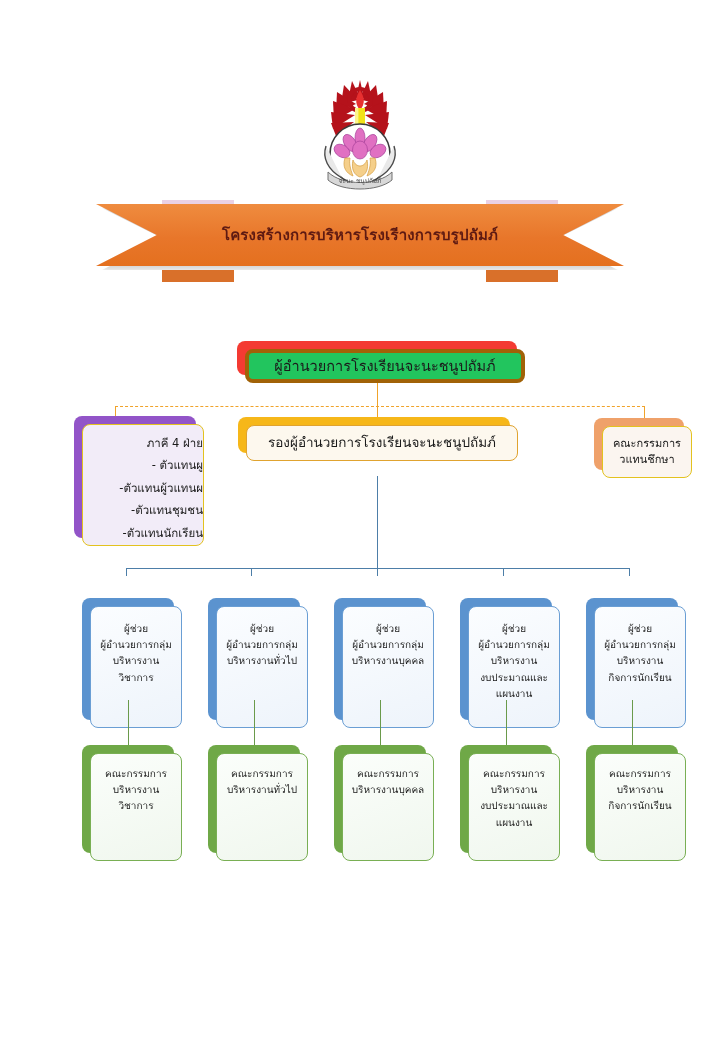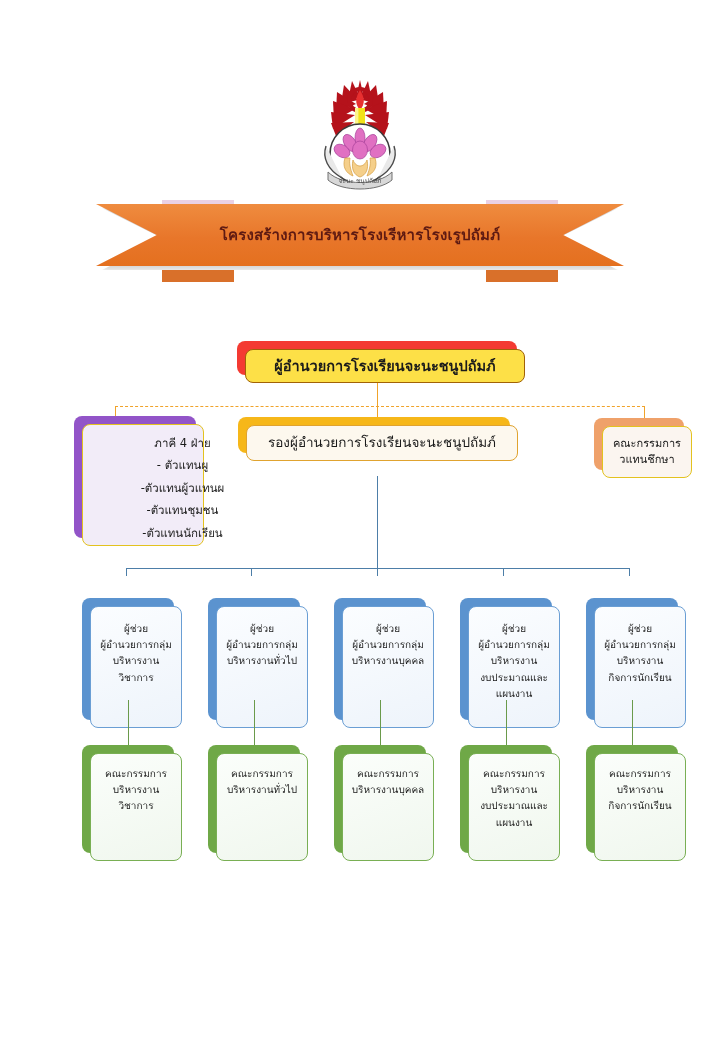--- a/index.html
+++ b/index.html
@@ -133,24 +133,23 @@
     justify-content: center;
     text-align: center;
     line-height: 1.42;
     color: #1b1b1b;
   }
 
   
   .n-director { left: 237px; top: 341px; width: 280px; height: 34px; }
   .n-director .shadow { background: #f43a32; }
   .n-director .face {
-    background: #fde047;
-    border: 1px solid #a16207;
+    background: #22c55e;
+    border: 4px solid #a16207;
     font-size: 14.5px;
-    font-weight: bold;
   }
 
   
   .n-deputy { left: 238px; top: 417px; width: 272px; height: 36px; }
   .n-deputy .shadow { background: #f6b719; }
   .n-deputy .face {
     background: #fdf8ee;
     border: 1px solid #e0a32f;
     font-size: 13.5px;
   }
@@ -162,21 +161,21 @@
     background: #f2ecf8;
     border: 1px solid #e3c21f;
     align-items: flex-start;
     justify-content: flex-start;
     padding: 7px 0 0 7px;
     font-size: 11.5px;
     line-height: 1.95;
     white-space: nowrap;
     overflow: visible;
   }
-  .n-partner .face > div { width: 100%; text-align: center; margin-left: 36px; }
+  .n-partner .face > div { width: 100%; text-align: right; }
 
   
   .n-board { left: 594px; top: 418px; width: 90px; height: 52px; }
   .n-board .shadow { background: #efa16a; }
   .n-board .face {
     background: #fbf5f0;
     border: 1px solid #e3c21f;
     font-size: 11px;
   }
 
@@ -271,21 +270,21 @@
     </svg>
   </div>
 
   <div class="banner-wrap">
     <div class="banner-tail-l"></div>
     <div class="banner-tail-r"></div>
     <div class="banner-shadow"></div>
     <div class="banner-body"></div>
     <div class="banner-fold-l"></div>
     <div class="banner-fold-r"></div>
-    <div class="banner-text">โครงสร้างการบริหารโรงเรีหารโรงเรูปถัมภ์</div>
+    <div class="banner-text">โครงสร้างการบริหารโรงเรีางการบรูปถัมภ์</div>
   </div>
 
   <div class="node n-director">
     <div class="shadow"></div>
     <div class="face">
       <div>ผู้อำนวยการโรงเรียนจะนะชนูปถัมภ์</div>
     </div>
   </div>
 
   <div class="conn v-orange" style="left:377px; top:383px; height:24px;"></div>

